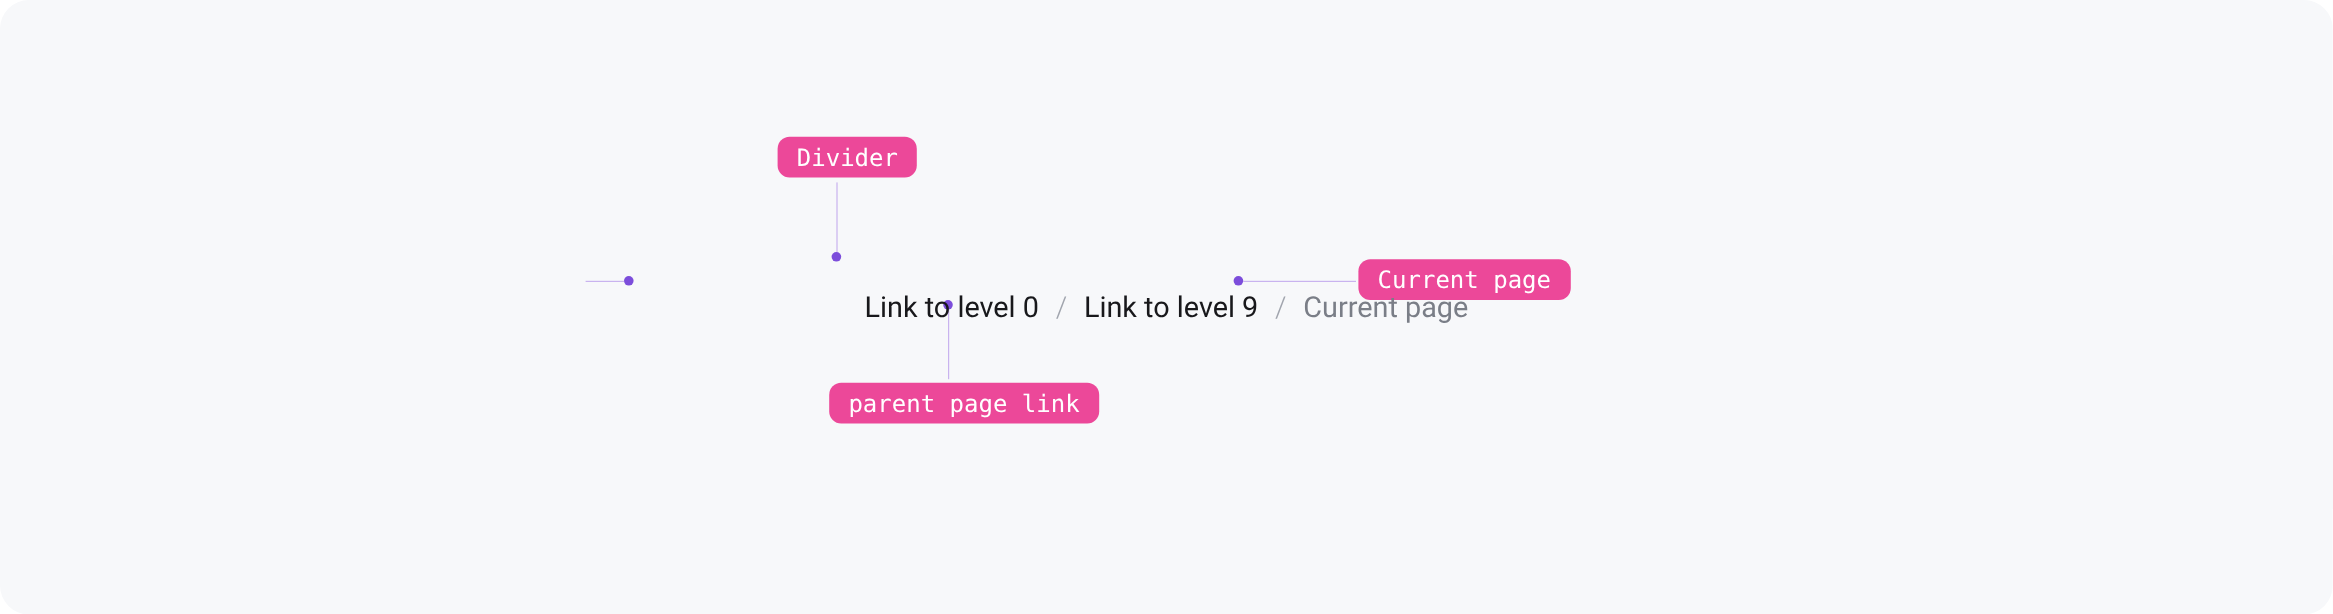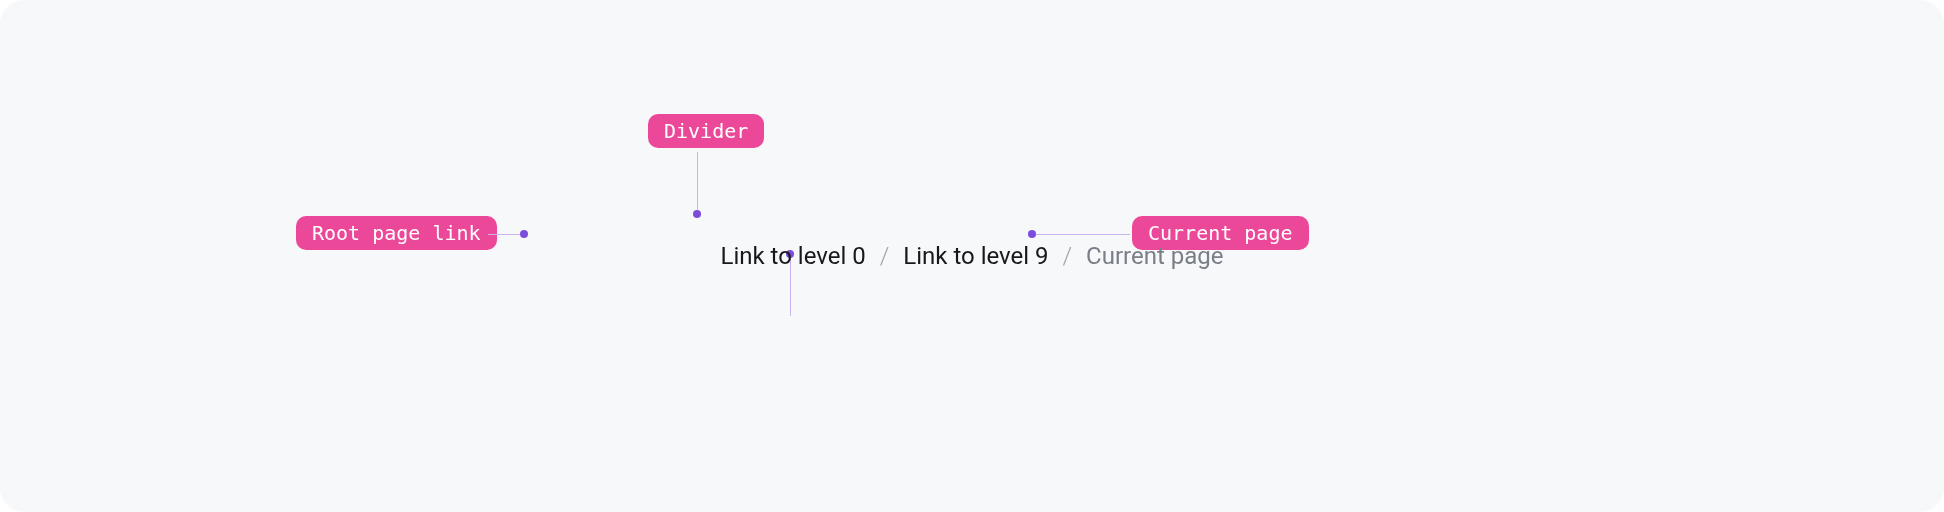--- a/index.html
+++ b/index.html
@@ -88,22 +88,22 @@
   #dot-divider  { left: 697px; top: 214px; }
 
   #conn-parent  { left: 790px; top: 258px; height: 58px; }
   #dot-parent   { left: 790px; top: 254px; }
 </style>
 </head>
 <body>
 
 <div class="canvas">
 
-  <div id="tag-root" class="tag">Root page link</div>
   <div id="tag-divider" class="tag">Divider</div>
+  <div id="tag-parent" class="tag">parent page link</div>
   <div id="tag-current" class="tag">Current page</div>
 
   <div id="conn-root" class="connector h"></div>
   <div id="dot-root" class="dot"></div>
 
   <div id="conn-current" class="connector h"></div>
   <div id="dot-current" class="dot"></div>
 
   <div id="conn-divider" class="connector v"></div>
   <div id="dot-divider" class="dot"></div>

